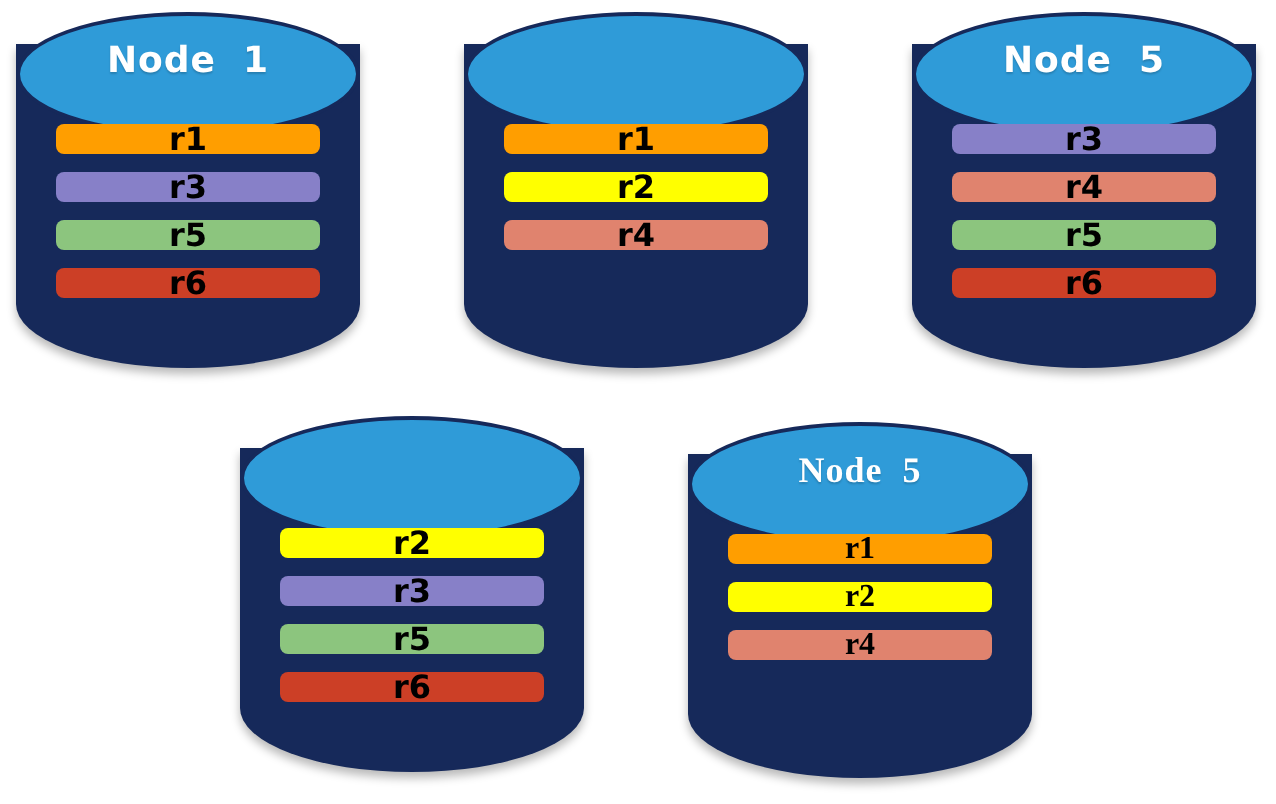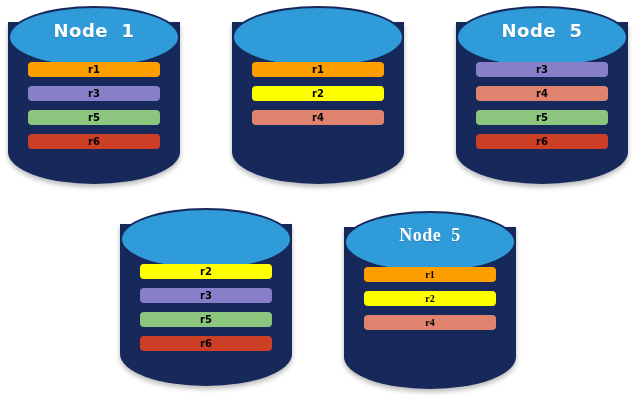--- a/index.html
+++ b/index.html
@@ -76,21 +76,21 @@
     top: 58px;
     width: 132px;
     z-index: 4;
   }
 
   .record-bar {
     height: 15px;
     margin-bottom: 9px;
     border-radius: 4px;
     text-align: center;
-    font-size: 10px;
+    font-size: 16px;
     font-weight: bold;
     color: #000000;
     line-height: 15px;
     box-sizing: border-box;
   }
   .record-bar:last-child { margin-bottom: 0; }
 </style>
 </head>
 <body>
 

